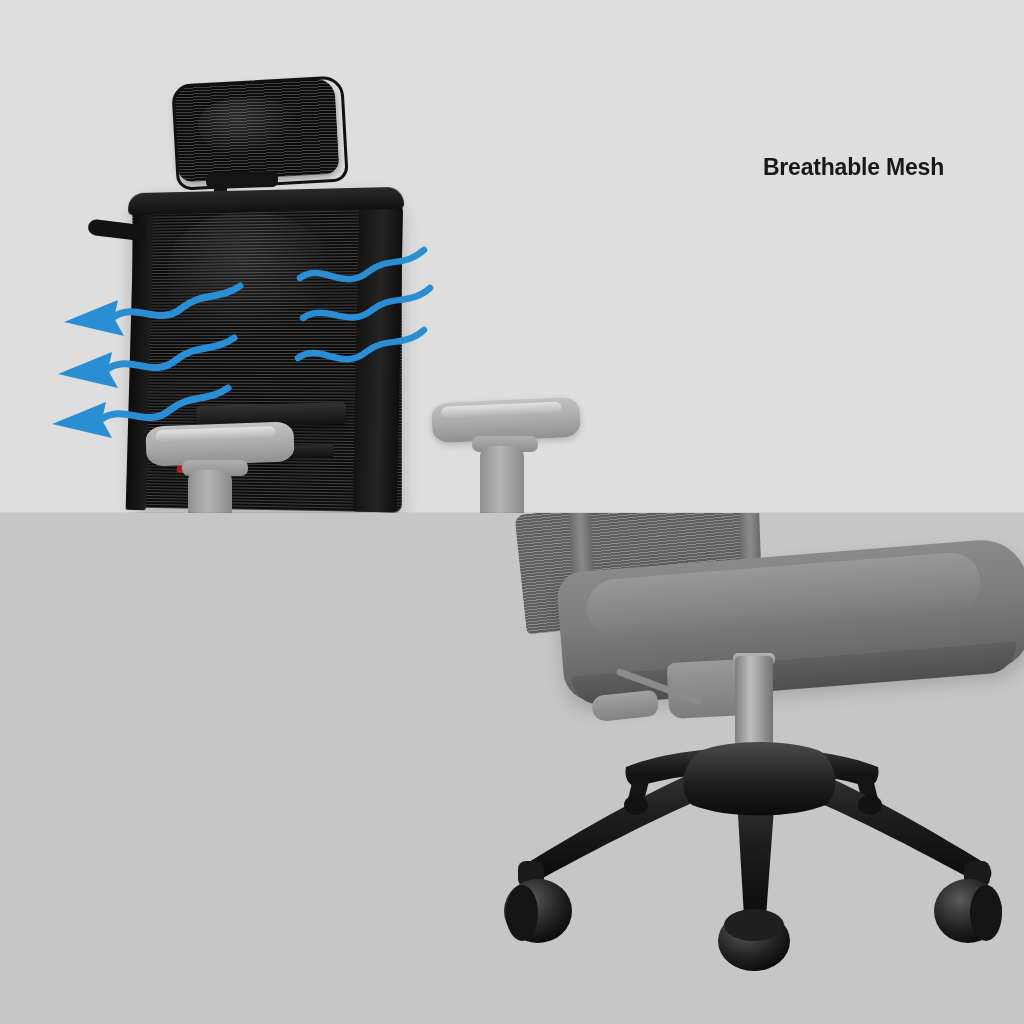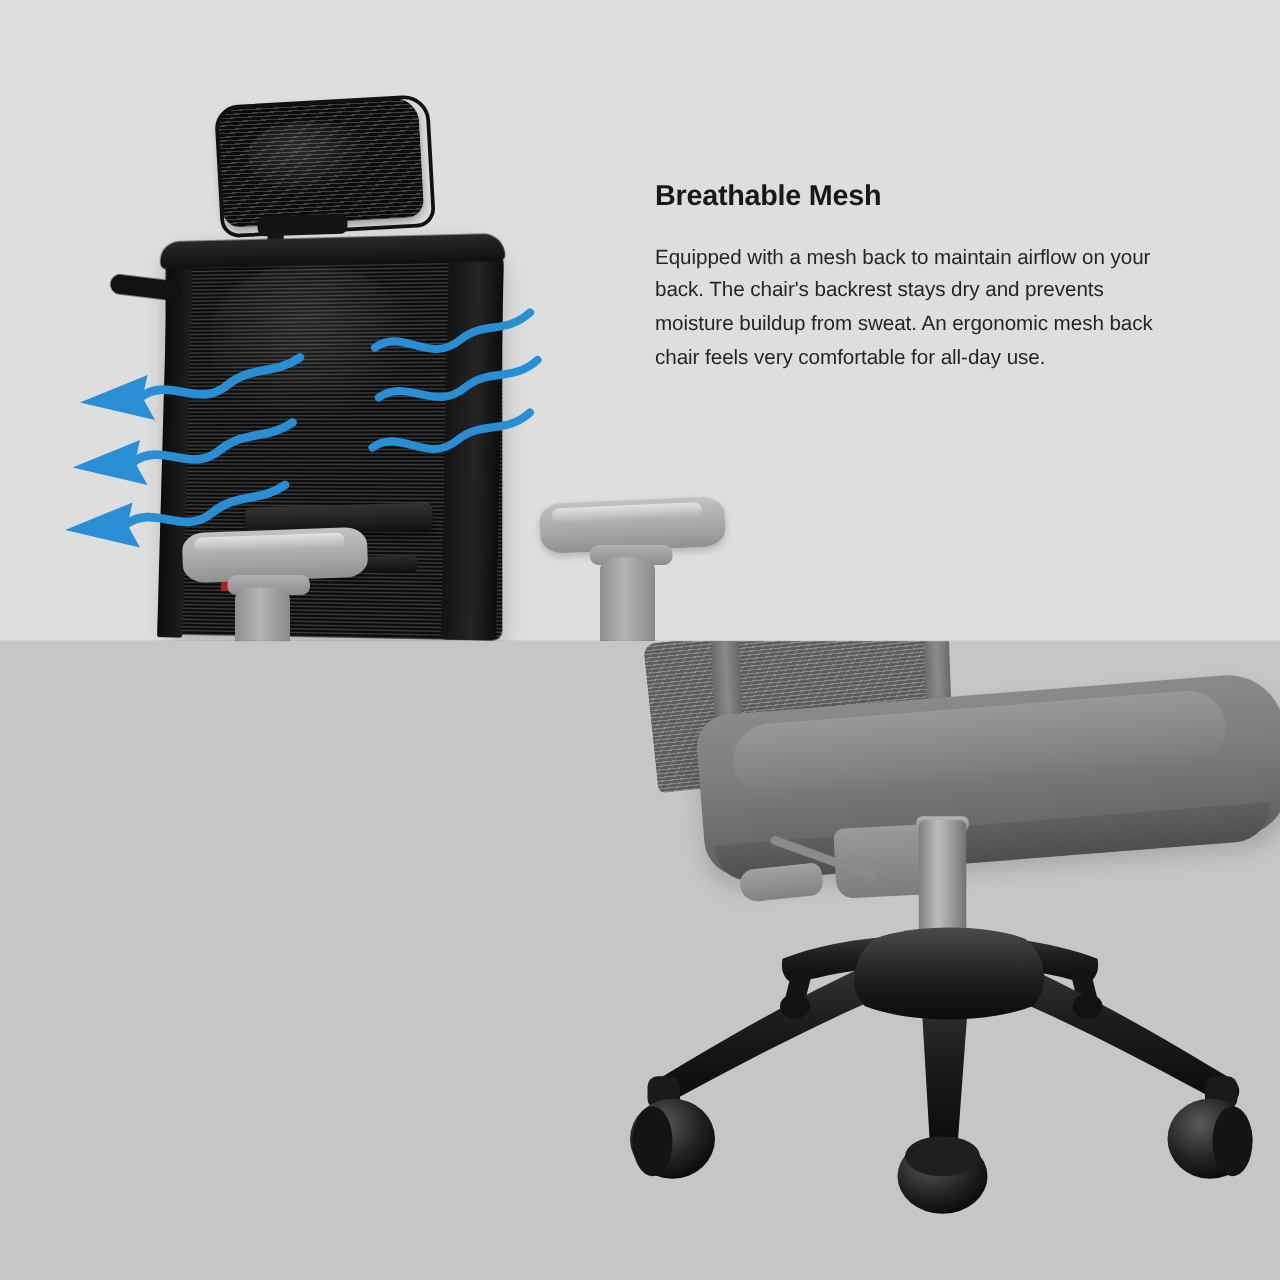--- a/index.html
+++ b/index.html
@@ -12,21 +12,21 @@
   }
   .page{position:relative;width:1024px;height:1024px;overflow:hidden;}
 
   
   .panel{position:absolute;left:0;width:1024px;overflow:hidden;}
   .panel-top{top:0;height:513px;background:#dedede;}
   .panel-bottom{top:513px;height:511px;background:#c6c6c6;}
 
   
   .textblock{position:absolute;}
-  .tb-top{left:524px;top:143px;width:420px;}
+  .tb-top{left:524px;top:154px;width:420px;text-align:right;}
 
   .feature-title{
     font-size:23px;font-weight:bold;color:#181818;
     letter-spacing:-0.2px;line-height:1.2;margin:0 0 22px 0;
   }
   .feature-body{
     font-size:16.5px;color:#252525;line-height:1.62;
     margin:0;letter-spacing:-0.05px;
   }
 
@@ -280,21 +280,20 @@
         <g fill="#2a8ed4">
           <path d="M64,322 L118,300 L114,318 L124,336 Z"></path>
           <path d="M58,374 L112,352 L108,370 L118,388 Z"></path>
           <path d="M52,424 L106,402 L102,420 L112,438 Z"></path>
         </g>
       </svg>
     </div>
 
     <div class="textblock tb-top">
       <h2 class="feature-title">Breathable Mesh</h2>
-      <p class="feature-body">Equipped with a mesh back to maintain airflow on your back. The chair's backrest stays dry and prevents moisture buildup from sweat. An ergonomic mesh back chair feels very comfortable for all-day use.</p>
     </div>
   </section>
 
   <div class="divider"></div>
 
   <section class="panel panel-bottom">
 
     <div class="chair-bottom">
 
       <div class="lb-backrest"></div>

